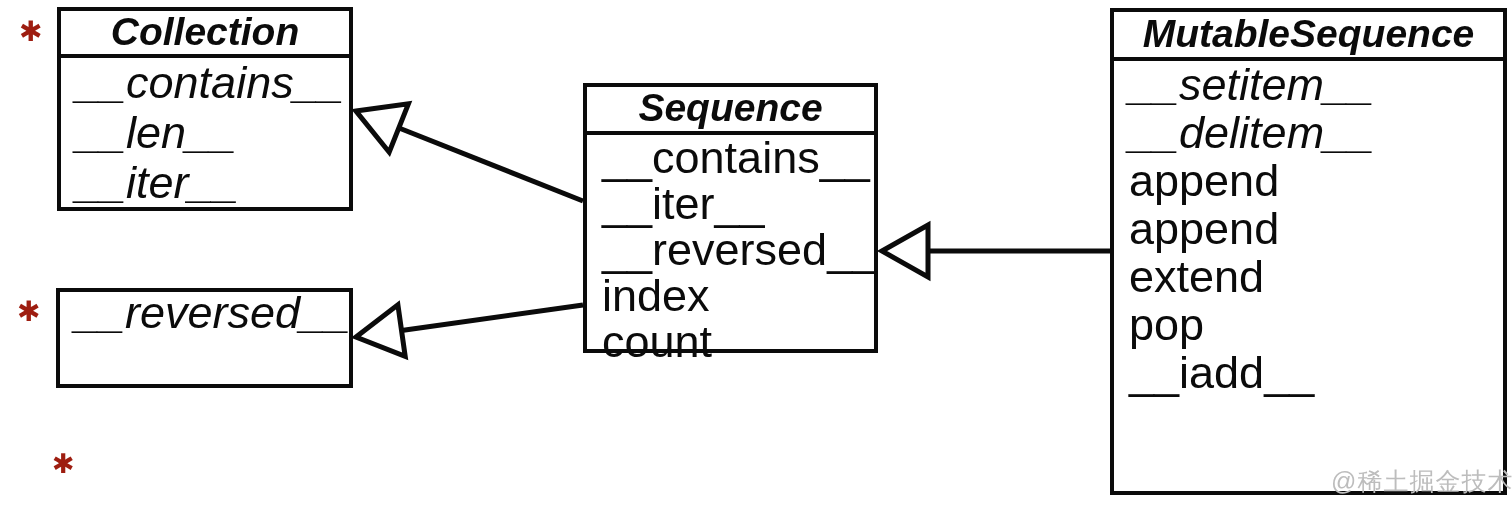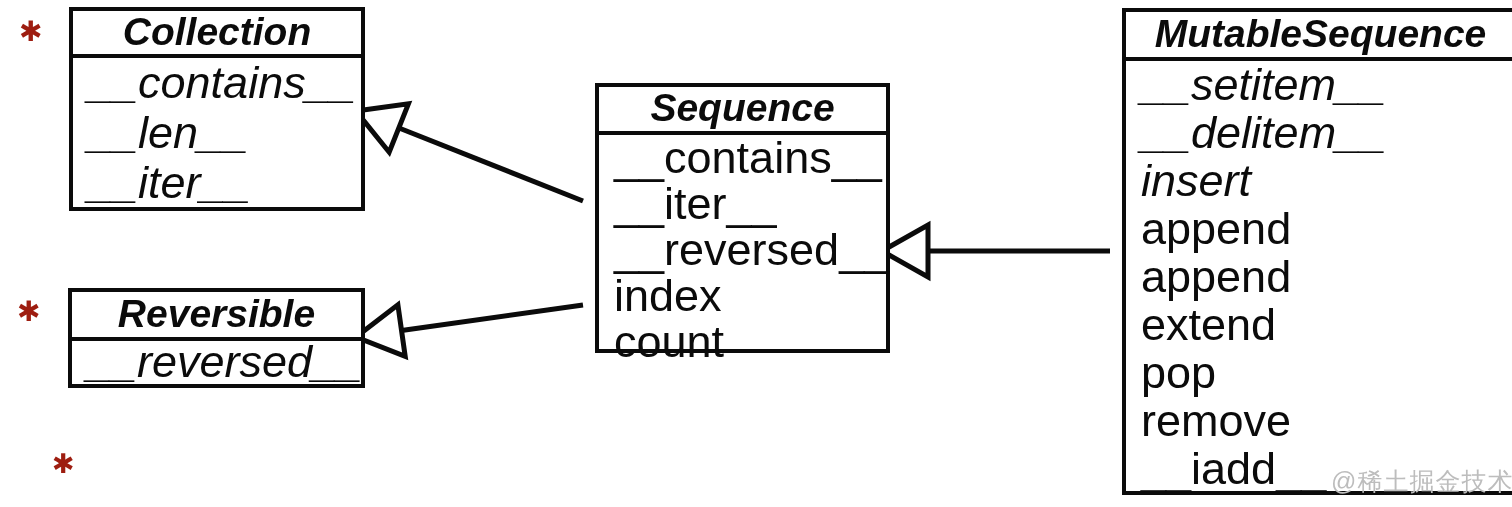--- a/index.html
+++ b/index.html
@@ -10,21 +10,20 @@
     font-family:"Liberation Sans",sans-serif;
     overflow:hidden;
     color:#0b0b0b;
   }
   #arrow-layer{position:absolute;left:0;top:0;width:1512px;height:507px;}
   .uml-box{
     position:absolute;
     background:#ffffff;
     border:4px solid #0b0b0b;
     box-sizing:border-box;
-    margin-left:12px;
   }
   .uml-title{
     font-weight:bold;
     font-style:italic;
     text-align:center;
     border-bottom:4px solid #0b0b0b;
     font-size:39px;
     white-space:nowrap;
     overflow:hidden;
   }
@@ -114,21 +113,20 @@
   <div class="uml-box" id="box-collection">
     <div class="uml-title">Collection</div>
     <div class="uml-methods">
       <div class="m abstract">__contains__</div>
       <div class="m abstract">__len__</div>
       <div class="m abstract">__iter__</div>
     </div>
   </div>
 
   <div class="uml-box" id="box-reversible">
-    <div class="uml-title">Reversible</div>
     <div class="uml-methods">
       <div class="m abstract">__reversed__</div>
     </div>
   </div>
 
   <div class="uml-box" id="box-sequence">
     <div class="uml-title">Sequence</div>
     <div class="uml-methods">
       <div class="m">__contains__</div>
       <div class="m">__iter__</div>
@@ -136,26 +134,24 @@
       <div class="m">index</div>
       <div class="m">count</div>
     </div>
   </div>
 
   <div class="uml-box" id="box-mutable">
     <div class="uml-title">MutableSequence</div>
     <div class="uml-methods">
       <div class="m abstract">__setitem__</div>
       <div class="m abstract">__delitem__</div>
-      <div class="m abstract">insert</div>
       <div class="m">append</div>
       <div class="m">append</div>
       <div class="m">extend</div>
       <div class="m">pop</div>
-      <div class="m">remove</div>
       <div class="m">__iadd__</div>
     </div>
   </div>
 
   <div id="legend" style="color:#9e1d10">
     <span class="legend-star">✱</span>
   </div>
 
   <div id="watermark">@稀土掘金技术社区</div>
 

